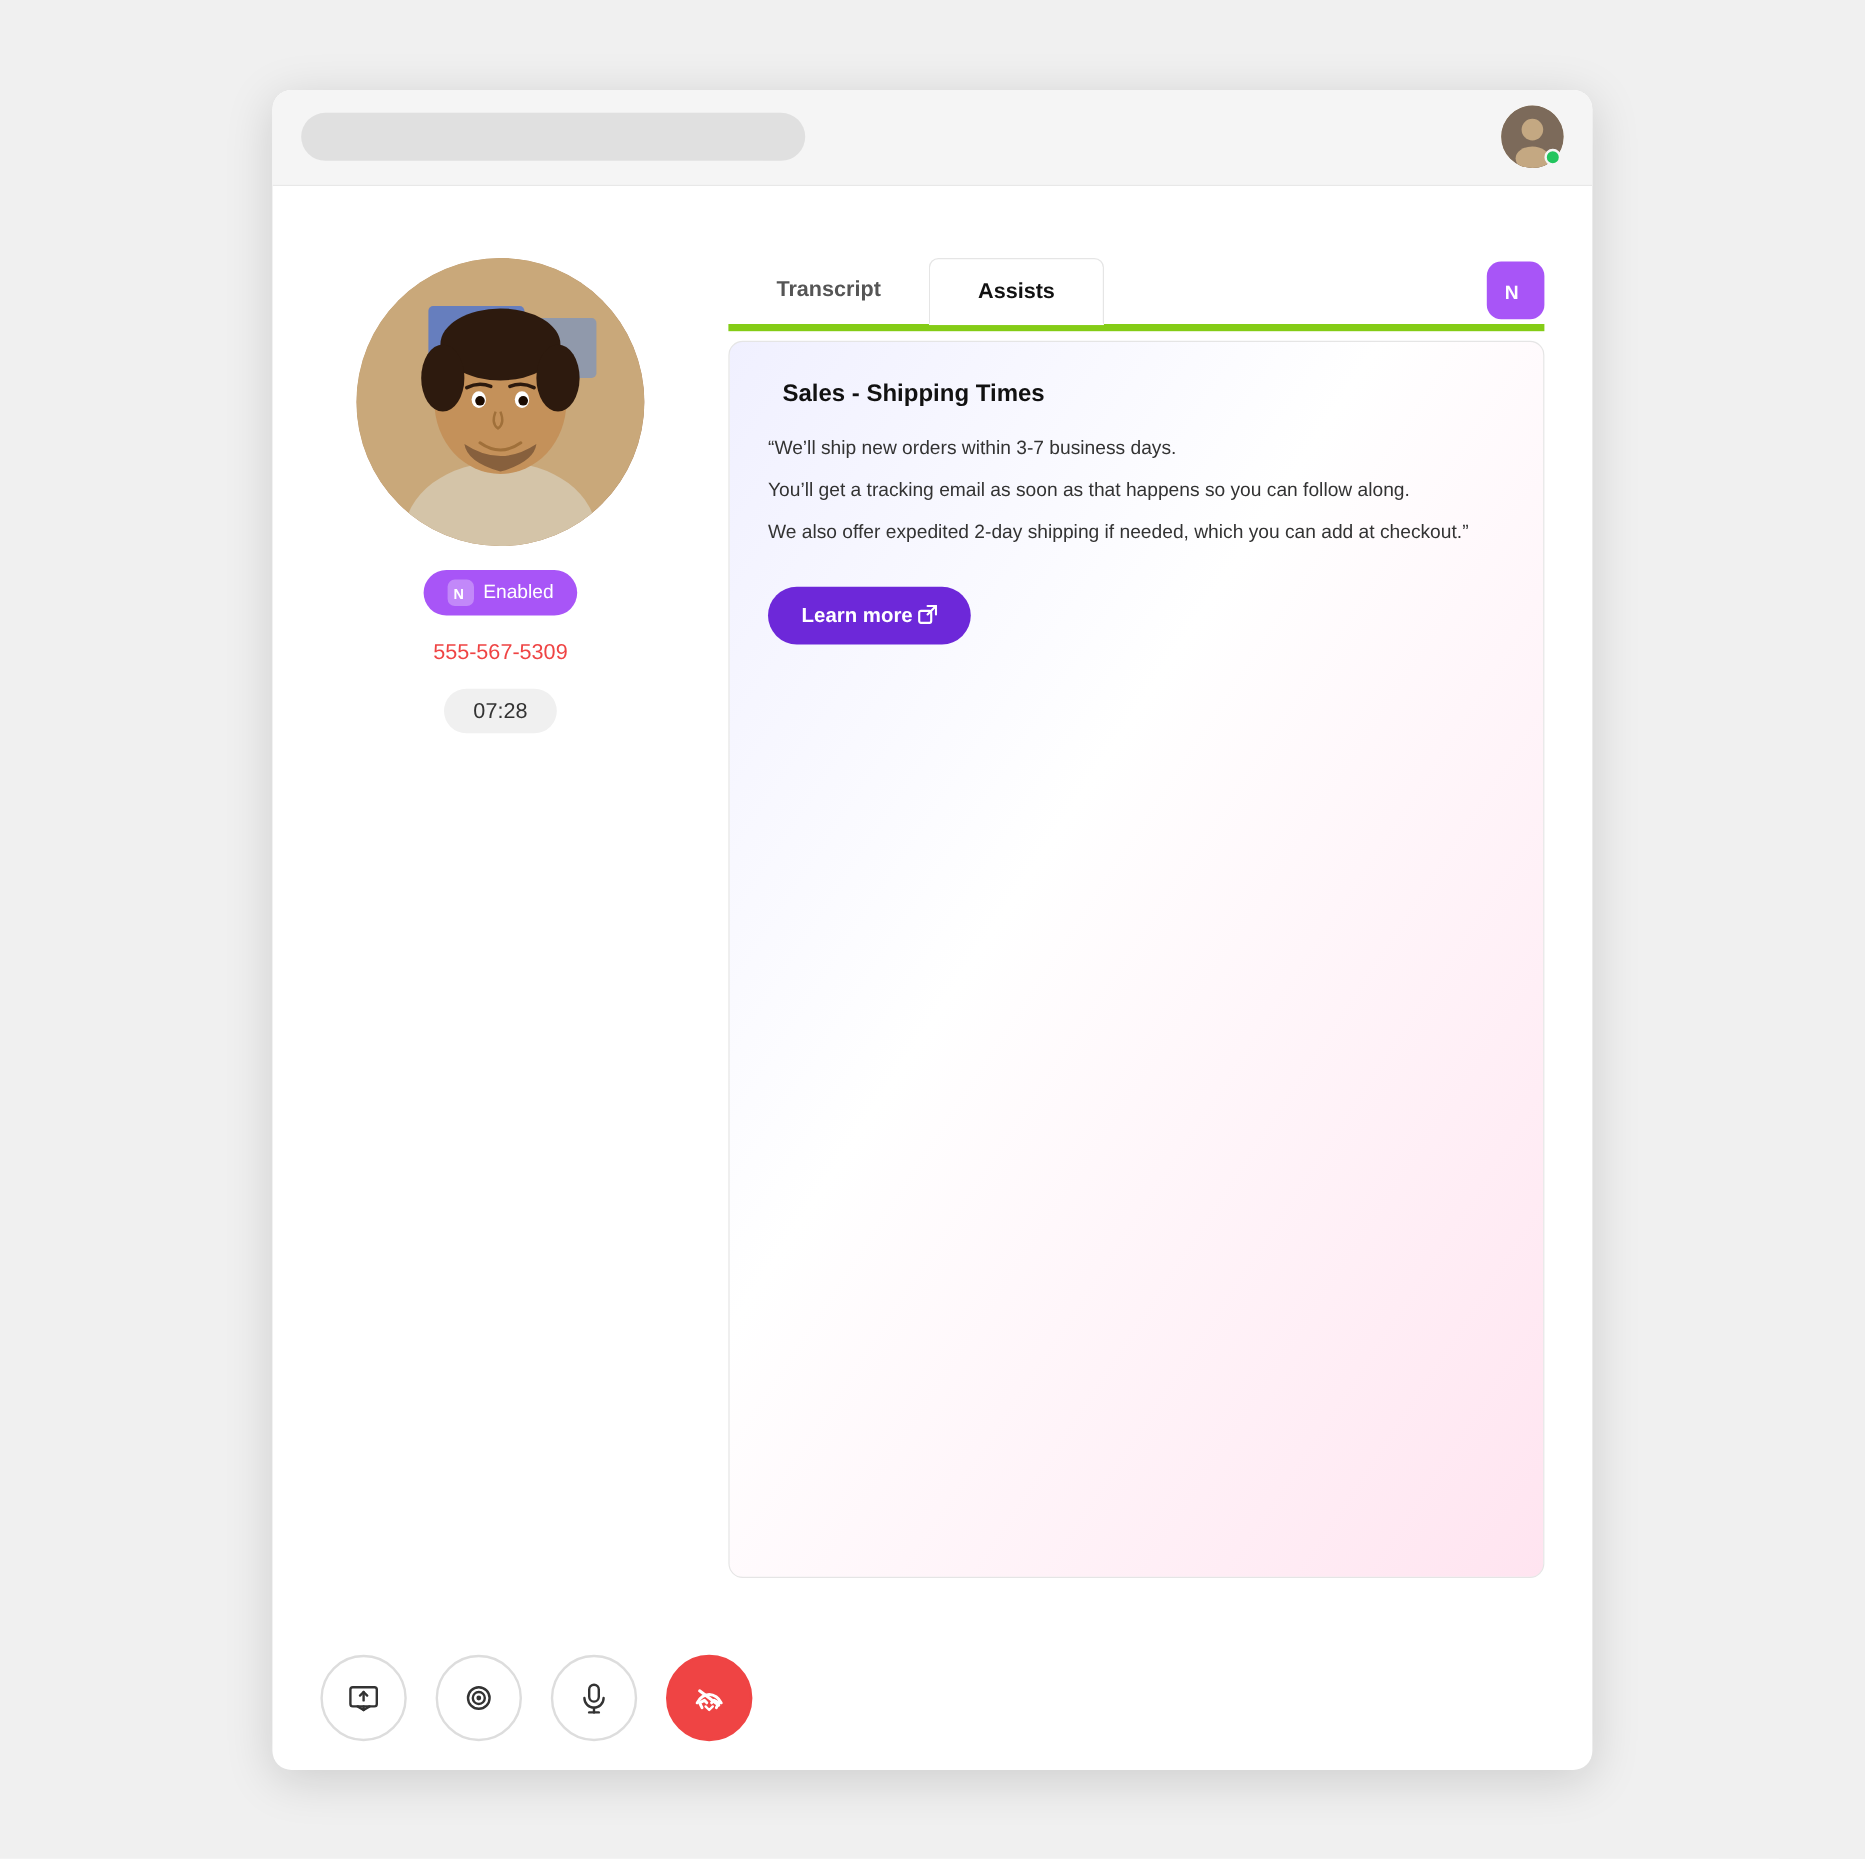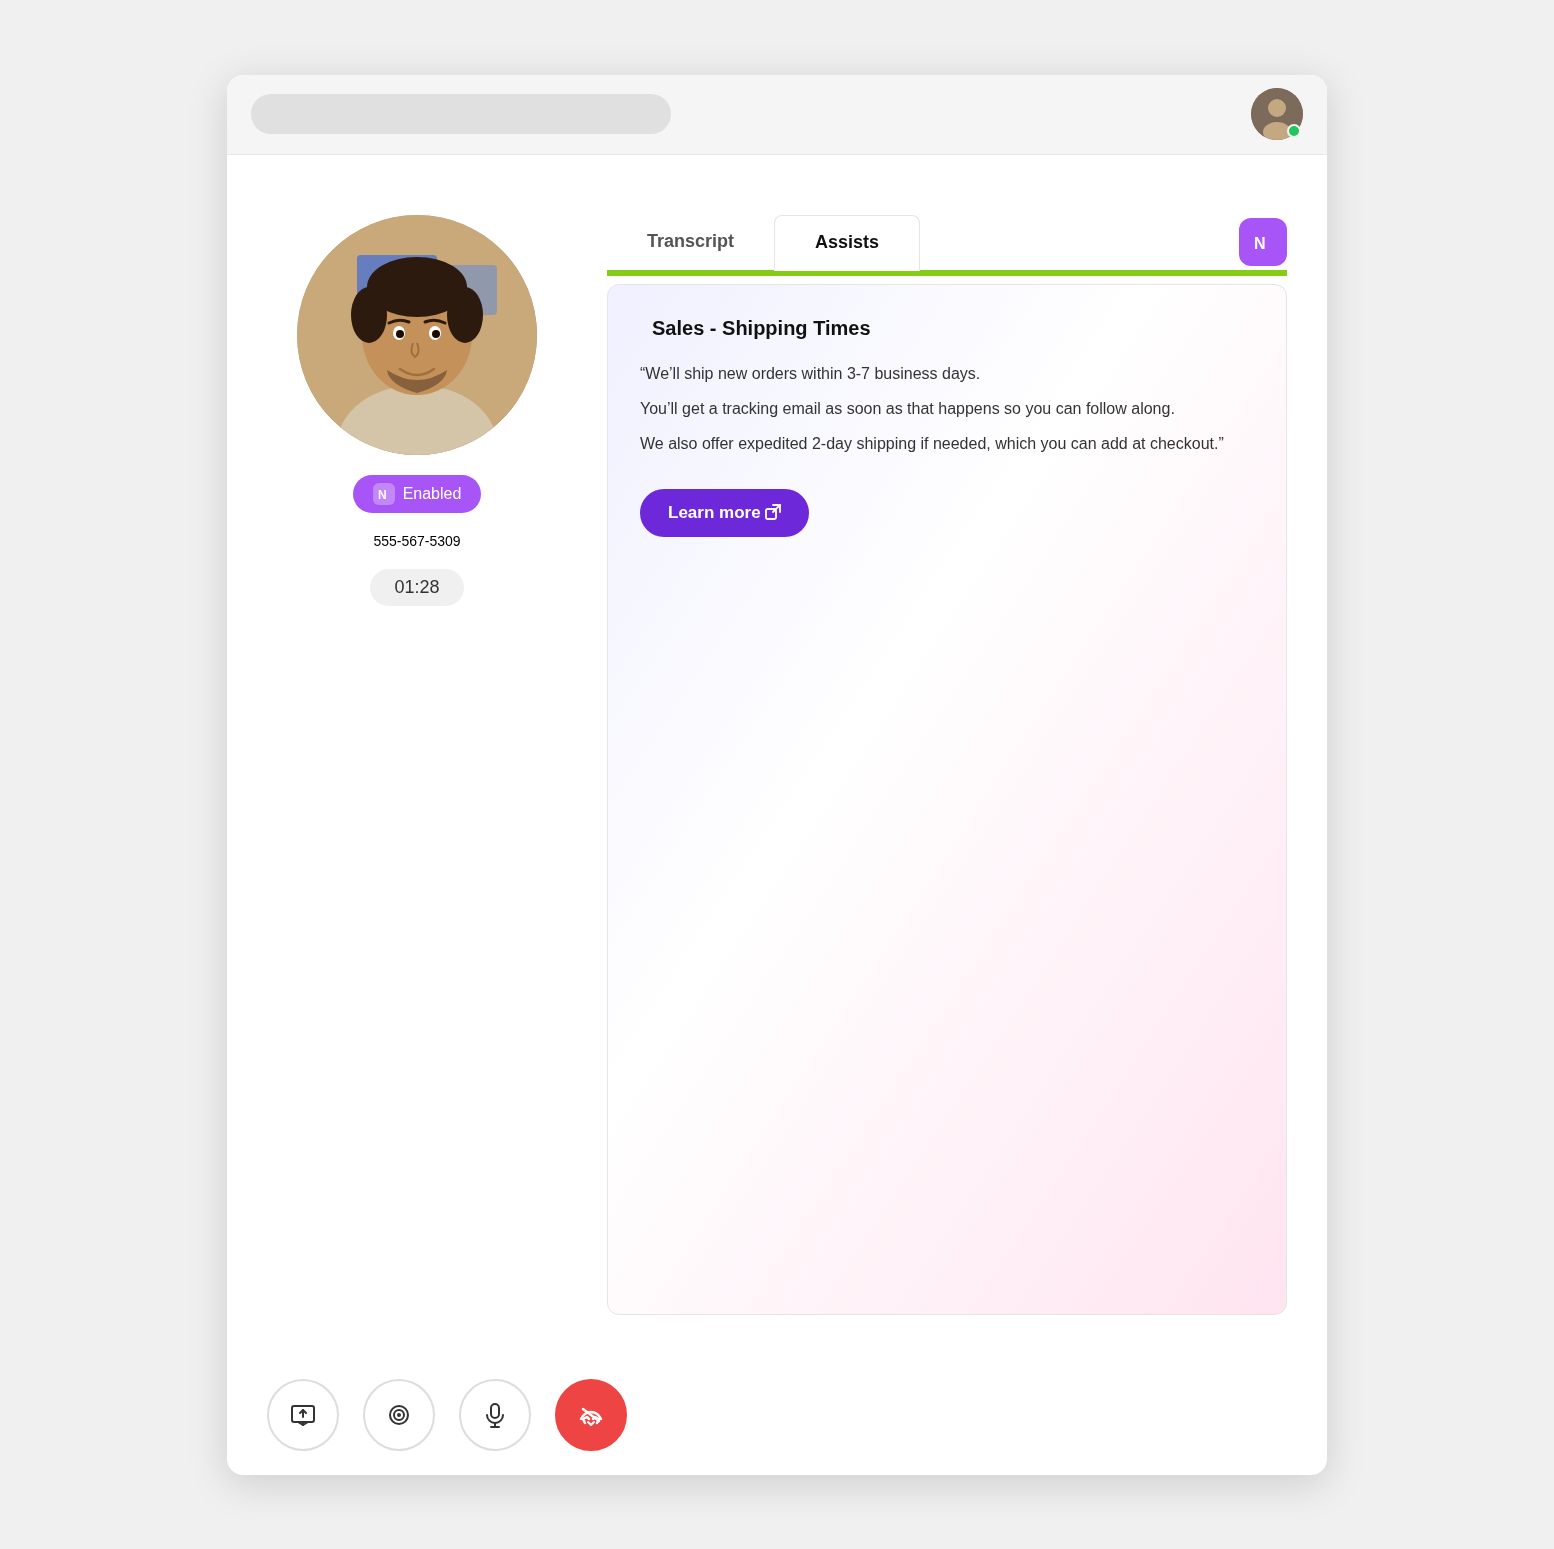--- a/index.html
+++ b/index.html
@@ -136,22 +136,22 @@
     }
 
     .caller-name {
       font-size: 36px;
       font-weight: 800;
       color: #111;
       text-align: center;
     }
 
     .caller-phone {
-      font-size: 14px;
-      color: #000000;
+      font-size: 18px;
+      color: #ef4444;
       text-align: center;
     }
 
     .call-timer {
       background: #f0f0f0;
       border-radius: 20px;
       padding: 8px 24px;
       font-size: 18px;
       color: #333;
       font-weight: 500;
@@ -354,21 +354,21 @@
       <div class="ai-badge">
         <div class="ai-icon">
           <svg width="16" height="16" viewBox="0 0 16 16" fill="none">
             <text x="2" y="13" font-size="12" font-weight="bold" fill="white">N</text>
           </svg>
         </div>
         <span>Enabled</span>
       </div>
 
       <div class="caller-phone">555-567-5309</div>
-      <div class="call-timer">01:28</div>
+      <div class="call-timer">07:28</div>
     </div>
 
     <div class="right-panel">
 
       <div class="tabs-container">
         <div class="tab inactive">
           <span>Transcript</span>
         </div>
         <div class="tab active">
           <span>Assists</span>

